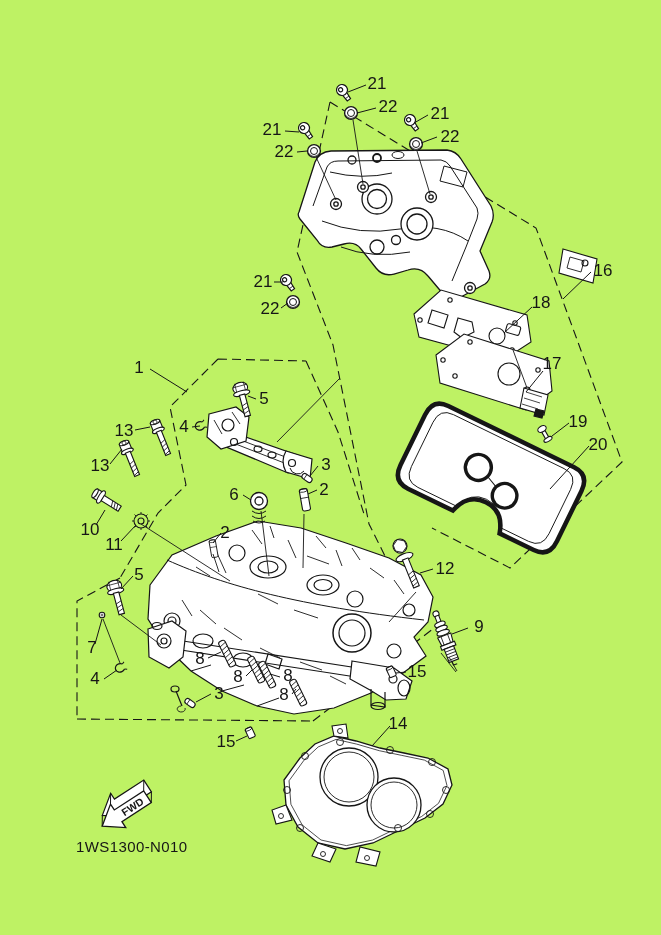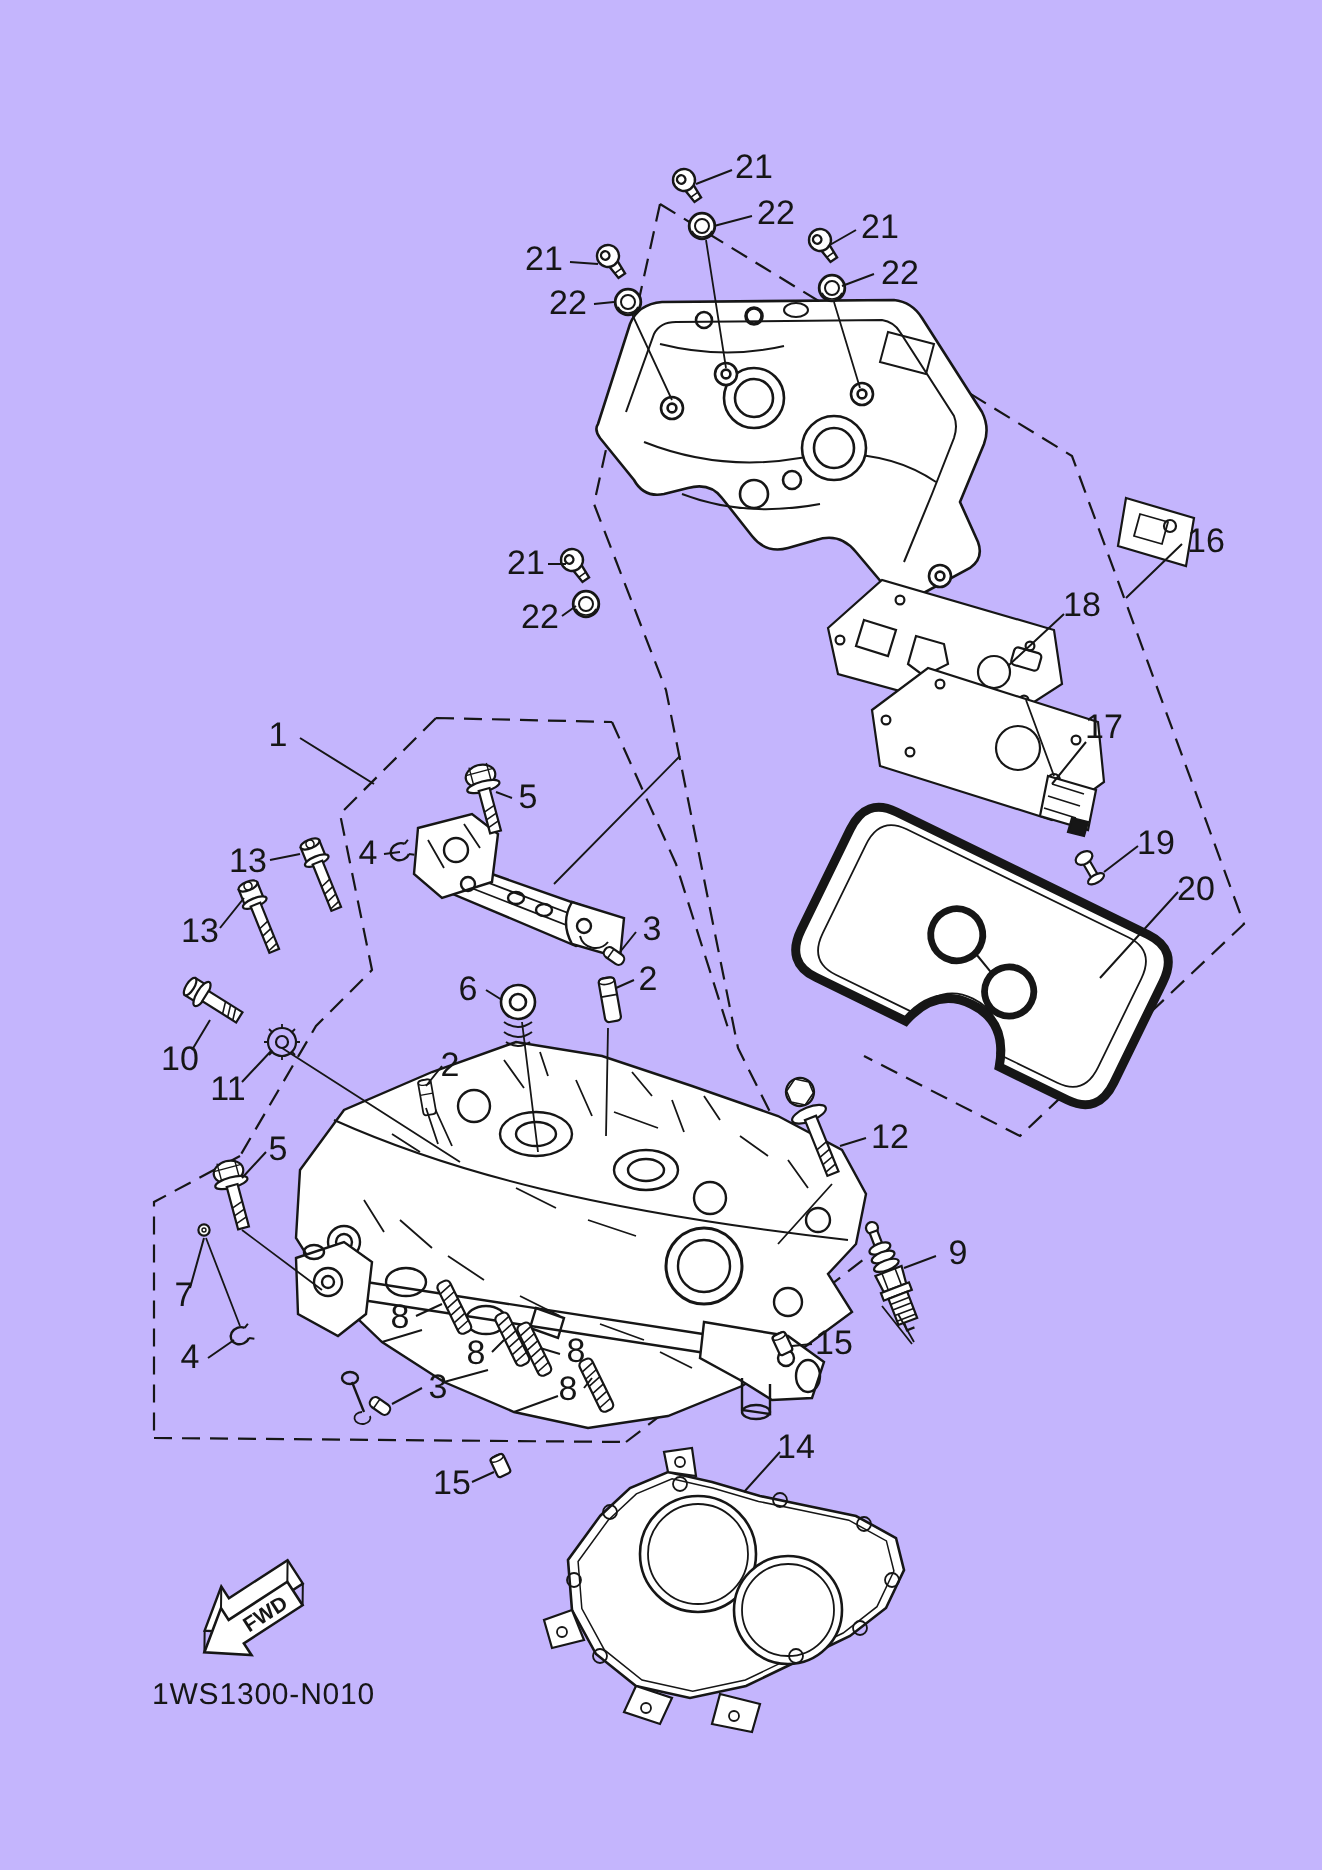--- a/index.html
+++ b/index.html
@@ -1,16 +1,16 @@
 <!DOCTYPE html>
 <html><head>
 <meta charset="utf-8">
 <style>
   html,body{margin:0;padding:0;background:#ffffff;}
-  .stage{position:relative;width:661px;height:935px;background:#c4b5fd;overflow:hidden;
+  .stage{position:relative;width:661px;height:935px;background:#bef264;overflow:hidden;
          font-family:"Liberation Sans",sans-serif;}
   svg{display:block}
   .co{font-size:17px;fill:#161616;font-family:"Liberation Sans",sans-serif;}
   .code{font-size:15px;fill:#161616;letter-spacing:.4px;font-family:"Liberation Sans",sans-serif;}
   .fwd{font-size:10.5px;font-weight:bold;fill:#161616;font-family:"Liberation Sans",sans-serif;}
 </style>
 </head>
 <body>
 
 <div class="stage">

